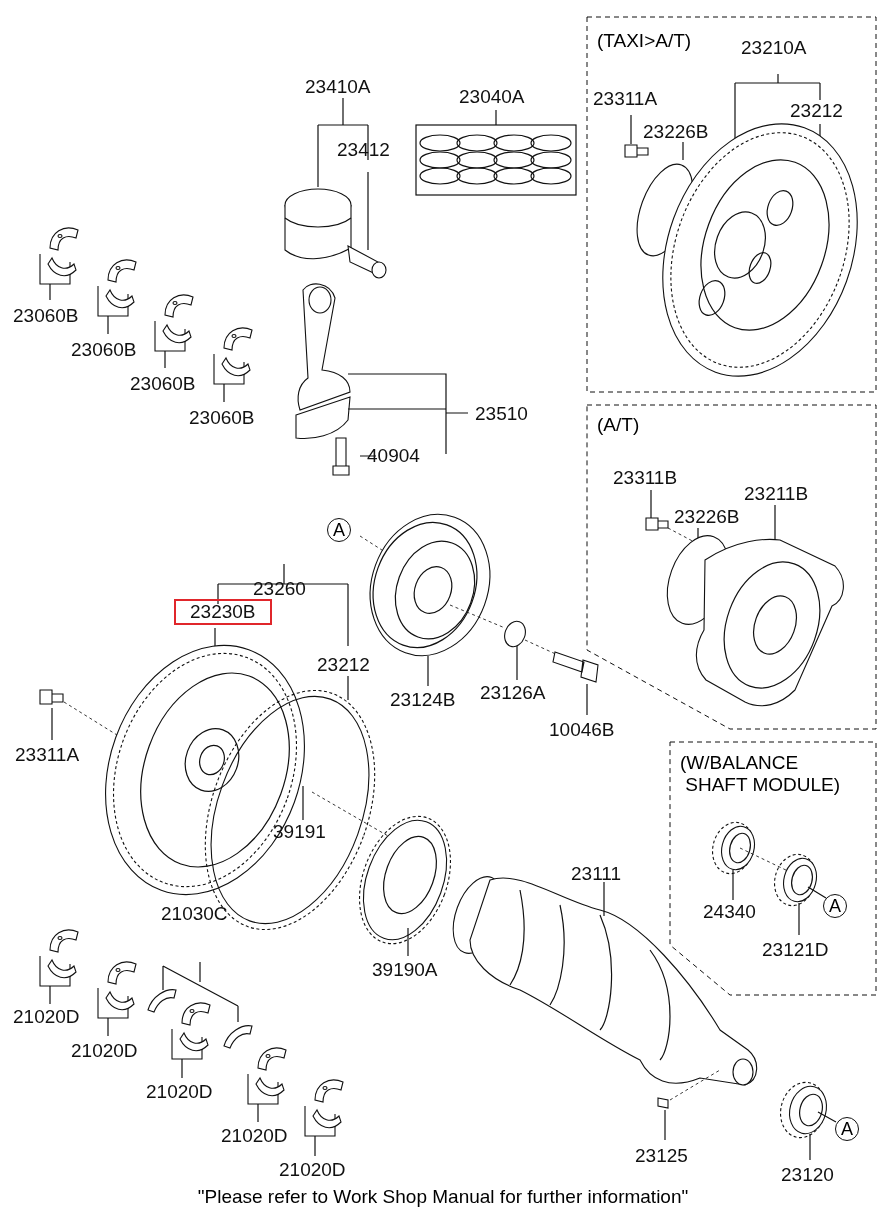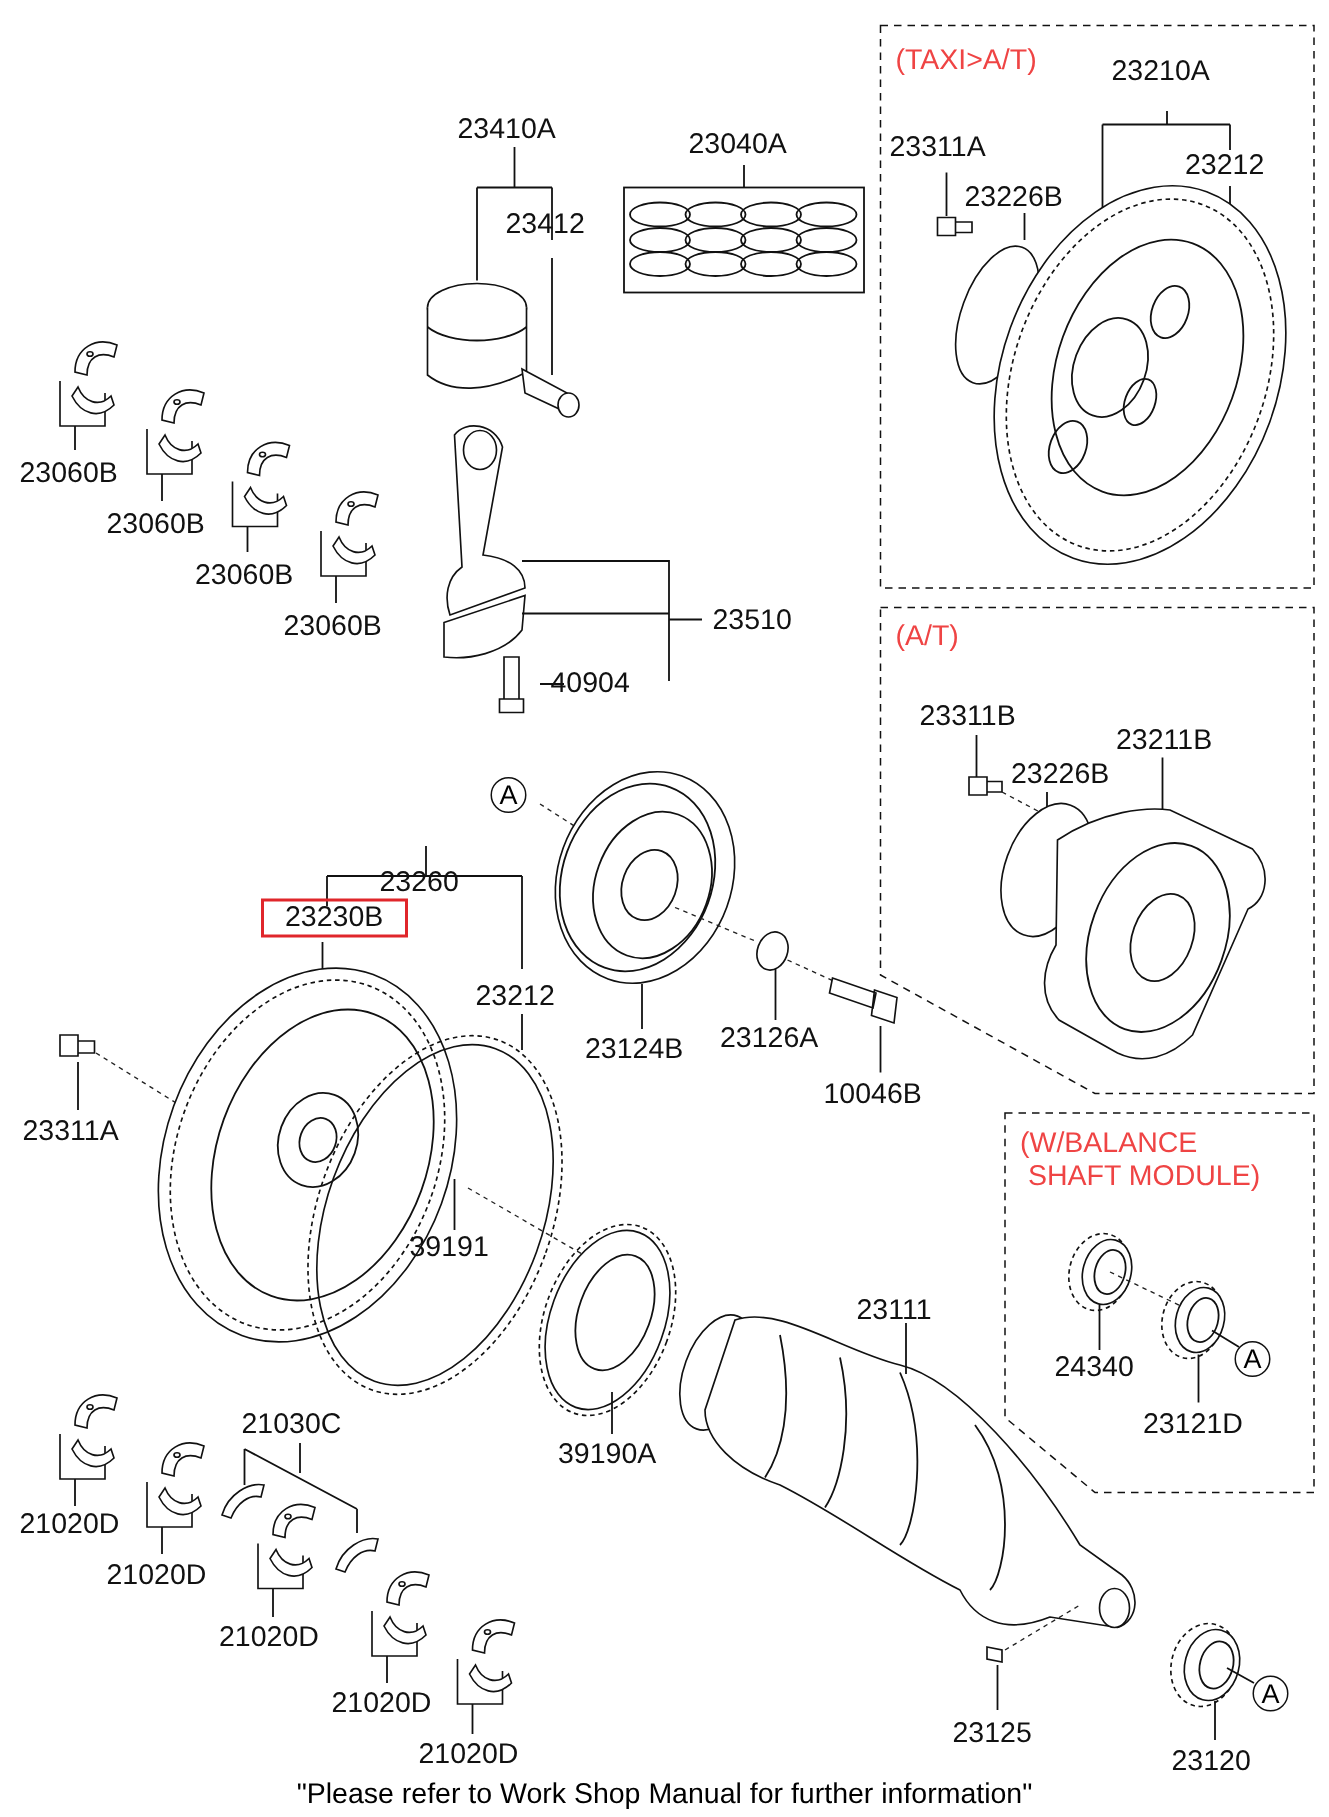--- a/index.html
+++ b/index.html
@@ -2,21 +2,21 @@
 <html><head>
 <meta charset="utf-8">
 <style>
   html, body { margin: 0; padding: 0; background: #ffffff; }
   body { width: 886px; height: 1211px; position: relative; overflow: hidden;
          font-family: "Liberation Sans", sans-serif; color: #000; }
   #diagram { position: absolute; left: 0; top: 0; width: 886px; height: 1211px; }
   .lbl { position: absolute; font-size: 19px; line-height: 20px; white-space: nowrap;
          font-family: "Liberation Sans", sans-serif; color: #111; cursor: pointer; }
   .sec { position: absolute; font-size: 19px; line-height: 22px; white-space: pre;
-         font-family: "Liberation Sans", sans-serif; color: #ef4444; }
+         font-family: "Liberation Sans", sans-serif; color: #000000; }
   .hl { outline: 2px solid #e0262b; outline-offset: 1px; padding: 0 13px; }
   .foot { position: absolute; left: 0; width: 886px; top: 1186px; text-align: center;
           font-size: 19px; font-family: "Liberation Sans", sans-serif; }
   .ref { position: absolute; width: 22px; height: 22px; border: 1.3px solid #111; border-radius: 50%;
          font-size: 18px; line-height: 22px; text-align: center; background: #fff; }
   svg .ln { stroke: #111; stroke-width: 1.2; fill: none; }
   svg .dl { stroke: #111; stroke-width: 1; fill: none; stroke-dasharray: 5 4; }
   svg .dt { stroke: #222; stroke-width: 0.9; fill: none; stroke-dasharray: 3 3; }
   svg .pt { stroke: #111; stroke-width: 1.1; fill: #fff; }
   svg .tooth { stroke: #111; stroke-width: 1.1; fill: none; stroke-dasharray: 3 2.5; }
@@ -226,21 +226,21 @@
 <div class="lbl" style="left:549px;top:720px;">10046B</div>
 
 <div class="lbl" style="left:15px;top:745px;">23311A</div>
 <div class="lbl" style="left:273px;top:822px;">39191</div>
 <div class="lbl" style="left:372px;top:960px;">39190A</div>
 <div class="lbl" style="left:571px;top:864px;">23111</div>
 
 <div class="lbl" style="left:703px;top:902px;">24340</div>
 <div class="lbl" style="left:762px;top:940px;">23121D</div>
 
-<div class="lbl" style="left:161px;top:940px;text-align:center;">21030C</div>
+<div class="lbl" style="left:161px;top:904px;text-align:center;">21030C</div>
 <div class="lbl" style="left:13px;top:1007px;">21020D</div>
 <div class="lbl" style="left:71px;top:1041px;">21020D</div>
 <div class="lbl" style="left:146px;top:1082px;">21020D</div>
 <div class="lbl" style="left:221px;top:1126px;">21020D</div>
 <div class="lbl" style="left:279px;top:1160px;">21020D</div>
 
 <div class="lbl" style="left:635px;top:1146px;">23125</div>
 <div class="lbl" style="left:781px;top:1165px;">23120</div>
 
 <div class="foot">"Please refer to Work Shop Manual for further information"</div>

